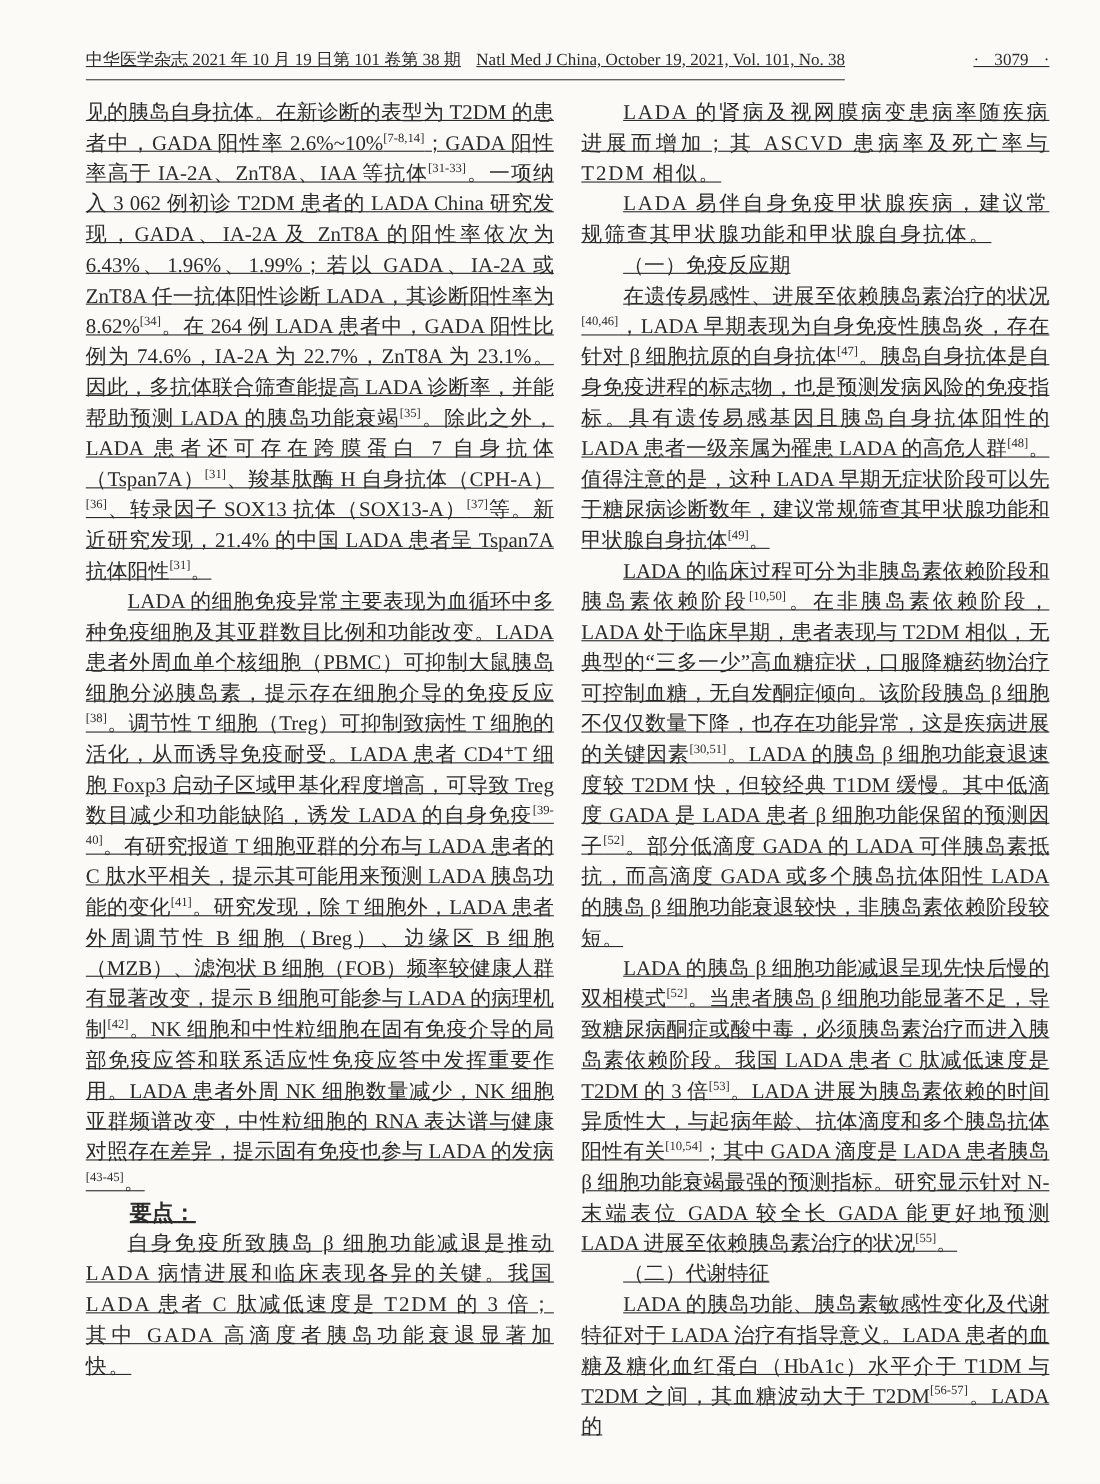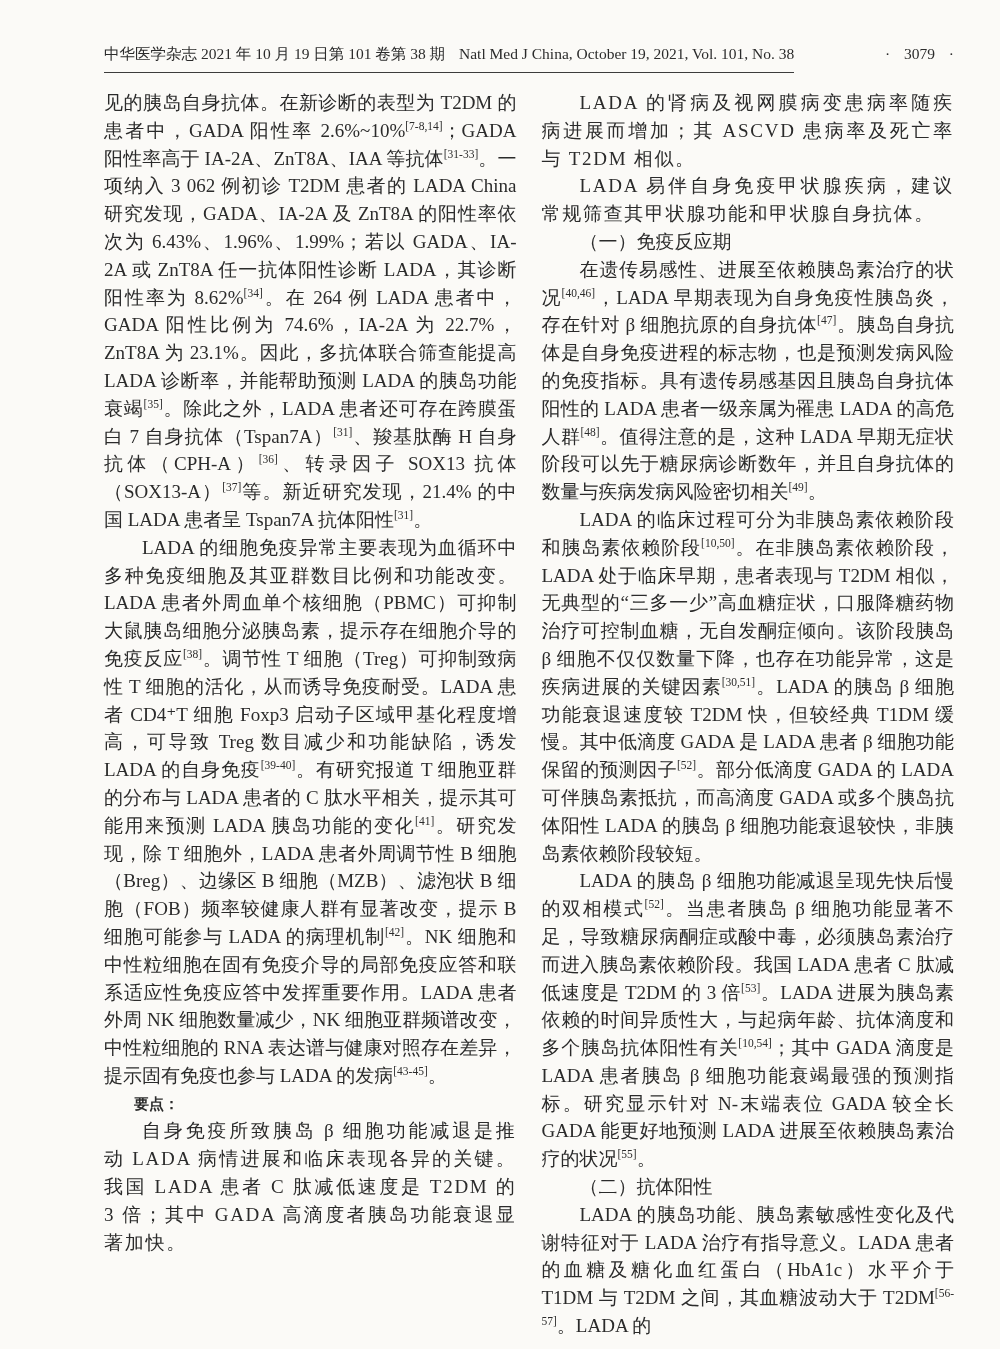--- a/index.html
+++ b/index.html
@@ -10,21 +10,22 @@
   .page {
     position: relative;
     width: 1000px;
     height: 1349px;
     margin: 0 auto;
     background: #fbfaf7;
     color: #2b2b2b;
     font-family: "Liberation Serif", "DejaVu Serif", serif;
     overflow: hidden;
     box-sizing: border-box;
-    padding: 44px 46px 0 104px;
+    padding: 44px 46px 0 78px;
+    text-decoration: underline;
   }
   .page-header {
     display: flex;
     justify-content: space-between;
     align-items: baseline;
     font-size: 15.5px;
     white-space: nowrap;
   }
   .header-left {
     display: inline-block;
@@ -47,21 +48,21 @@
   }
   .block {
     margin: 0;
     font-size: 19px;
     line-height: 27.8px;
   }
   .indent { text-indent: 2em; }
   .keypoint {
     font-family: "Liberation Sans", "DejaVu Sans", sans-serif;
     font-weight: bold;
-    font-size: 15px;
+    font-size: 20px;
   }
   .summary {
     letter-spacing: 0.09em;
   }
   sup {
     font-size: 11.5px;
     line-height: 0;
     vertical-align: super;
     letter-spacing: 0;
   }
@@ -81,20 +82,20 @@
     <div class="column">
         <p class="block body"><span>见的胰岛自身抗体。在新诊断的表型为 T2DM 的患者中，GADA 阳性率 2.6%~10%</span><sup>[7-8,14]</sup><span>；GADA 阳性率高于 IA-2A、ZnT8A、IAA 等抗体</span><sup>[31-33]</sup><span>。一项纳入 3 062 例初诊 T2DM 患者的 LADA China 研究发现，GADA、IA-2A 及 ZnT8A 的阳性率依次为 6.43%、1.96%、1.99%；若以 GADA、IA-2A 或 ZnT8A 任一抗体阳性诊断 LADA，其诊断阳性率为 8.62%</span><sup>[34]</sup><span>。在 264 例 LADA 患者中，GADA 阳性比例为 74.6%，IA-2A 为 22.7%，ZnT8A 为 23.1%。因此，多抗体联合筛查能提高 LADA 诊断率，并能帮助预测 LADA 的胰岛功能衰竭</span><sup>[35]</sup><span>。除此之外，LADA 患者还可存在跨膜蛋白 7 自身抗体（Tspan7A）</span><sup>[31]</sup><span>、羧基肽酶 H 自身抗体（CPH-A）</span><sup>[36]</sup><span>、转录因子 SOX13 抗体（SOX13-A）</span><sup>[37]</sup><span>等。新近研究发现，21.4% 的中国 LADA 患者呈 Tspan7A 抗体阳性</span><sup>[31]</sup><span>。</span></p>
         <p class="block body indent"><span>LADA 的细胞免疫异常主要表现为血循环中多种免疫细胞及其亚群数目比例和功能改变。LADA 患者外周血单个核细胞（PBMC）可抑制大鼠胰岛细胞分泌胰岛素，提示存在细胞介导的免疫反应</span><sup>[38]</sup><span>。调节性 T 细胞（Treg）可抑制致病性 T 细胞的活化，从而诱导免疫耐受。LADA 患者 CD4⁺T 细胞 Foxp3 启动子区域甲基化程度增高，可导致 Treg 数目减少和功能缺陷，诱发 LADA 的自身免疫</span><sup>[39-40]</sup><span>。有研究报道 T 细胞亚群的分布与 LADA 患者的 C 肽水平相关，提示其可能用来预测 LADA 胰岛功能的变化</span><sup>[41]</sup><span>。研究发现，除 T 细胞外，LADA 患者外周调节性 B 细胞（Breg）、边缘区 B 细胞（MZB）、滤泡状 B 细胞（FOB）频率较健康人群有显著改变，提示 B 细胞可能参与 LADA 的病理机制</span><sup>[42]</sup><span>。NK 细胞和中性粒细胞在固有免疫介导的局部免疫应答和联系适应性免疫应答中发挥重要作用。LADA 患者外周 NK 细胞数量减少，NK 细胞亚群频谱改变，中性粒细胞的 RNA 表达谱与健康对照存在差异，提示固有免疫也参与 LADA 的发病</span><sup>[43-45]</sup><span>。</span></p>
         <p class="block keypoint indent"><span>要点：</span></p>
         <p class="block summary indent"><span>自身免疫所致胰岛 β 细胞功能减退是推动 LADA 病情进展和临床表现各异的关键。我国 LADA 患者 C 肽减低速度是 T2DM 的 3 倍；其中 GADA 高滴度者胰岛功能衰退显著加快。</span></p>
       </div>
     <div class="column">
         <p class="block summary indent"><span>LADA 的肾病及视网膜病变患病率随疾病进展而增加；其 ASCVD 患病率及死亡率与 T2DM 相似。</span></p>
         <p class="block summary indent"><span>LADA 易伴自身免疫甲状腺疾病，建议常规筛查其甲状腺功能和甲状腺自身抗体。</span></p>
         <p class="block heading indent"><span>（一）免疫反应期</span></p>
-        <p class="block body indent"><span>在遗传易感性、进展至依赖胰岛素治疗的状况</span><sup>[40,46]</sup><span>，LADA 早期表现为自身免疫性胰岛炎，存在针对 β 细胞抗原的自身抗体</span><sup>[47]</sup><span>。胰岛自身抗体是自身免疫进程的标志物，也是预测发病风险的免疫指标。具有遗传易感基因且胰岛自身抗体阳性的 LADA 患者一级亲属为罹患 LADA 的高危人群</span><sup>[48]</sup><span>。值得注意的是，这种 LADA 早期无症状阶段可以先于糖尿病诊断数年，并且自身抗体的数量与疾病发病风险密切相关</span><sup>[49]</sup><span>。</span></p>
+        <p class="block body indent"><span>在遗传易感性、进展至依赖胰岛素治疗的状况</span><sup>[40,46]</sup><span>，LADA 早期表现为自身免疫性胰岛炎，存在针对 β 细胞抗原的自身抗体</span><sup>[47]</sup><span>。胰岛自身抗体是自身免疫进程的标志物，也是预测发病风险的免疫指标。具有遗传易感基因且胰岛自身抗体阳性的 LADA 患者一级亲属为罹患 LADA 的高危人群</span><sup>[48]</sup><span>。值得注意的是，这种 LADA 早期无症状阶段可以先于糖尿病诊断数年，建议常规筛查其甲状腺功能和甲状腺自身抗体</span><sup>[49]</sup><span>。</span></p>
         <p class="block body indent"><span>LADA 的临床过程可分为非胰岛素依赖阶段和胰岛素依赖阶段</span><sup>[10,50]</sup><span>。在非胰岛素依赖阶段，LADA 处于临床早期，患者表现与 T2DM 相似，无典型的“三多一少”高血糖症状，口服降糖药物治疗可控制血糖，无自发酮症倾向。该阶段胰岛 β 细胞不仅仅数量下降，也存在功能异常，这是疾病进展的关键因素</span><sup>[30,51]</sup><span>。LADA 的胰岛 β 细胞功能衰退速度较 T2DM 快，但较经典 T1DM 缓慢。其中低滴度 GADA 是 LADA 患者 β 细胞功能保留的预测因子</span><sup>[52]</sup><span>。部分低滴度 GADA 的 LADA 可伴胰岛素抵抗，而高滴度 GADA 或多个胰岛抗体阳性 LADA 的胰岛 β 细胞功能衰退较快，非胰岛素依赖阶段较短。</span></p>
         <p class="block body indent"><span>LADA 的胰岛 β 细胞功能减退呈现先快后慢的双相模式</span><sup>[52]</sup><span>。当患者胰岛 β 细胞功能显著不足，导致糖尿病酮症或酸中毒，必须胰岛素治疗而进入胰岛素依赖阶段。我国 LADA 患者 C 肽减低速度是 T2DM 的 3 倍</span><sup>[53]</sup><span>。LADA 进展为胰岛素依赖的时间异质性大，与起病年龄、抗体滴度和多个胰岛抗体阳性有关</span><sup>[10,54]</sup><span>；其中 GADA 滴度是 LADA 患者胰岛 β 细胞功能衰竭最强的预测指标。研究显示针对 N-末端表位 GADA 较全长 GADA 能更好地预测 LADA 进展至依赖胰岛素治疗的状况</span><sup>[55]</sup><span>。</span></p>
-        <p class="block heading indent"><span>（二）抗体阳性</span></p>
+        <p class="block heading indent"><span>（二）代谢特征</span></p>
         <p class="block body indent"><span>LADA 的胰岛功能、胰岛素敏感性变化及代谢特征对于 LADA 治疗有指导意义。LADA 患者的血糖及糖化血红蛋白（HbA1c）水平介于 T1DM 与 T2DM 之间，其血糖波动大于 T2DM</span><sup>[56-57]</sup><span>。LADA 的</span></p>
       </div>
   </div>
 </div>
 
 </body></html>

